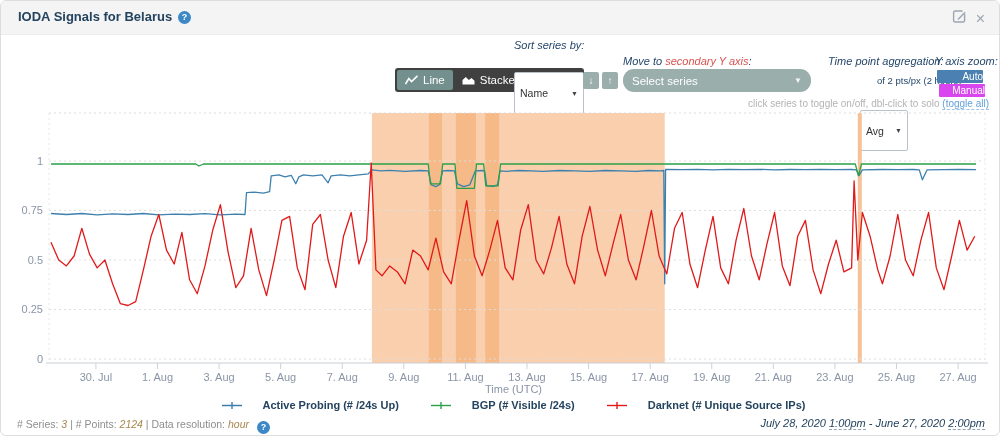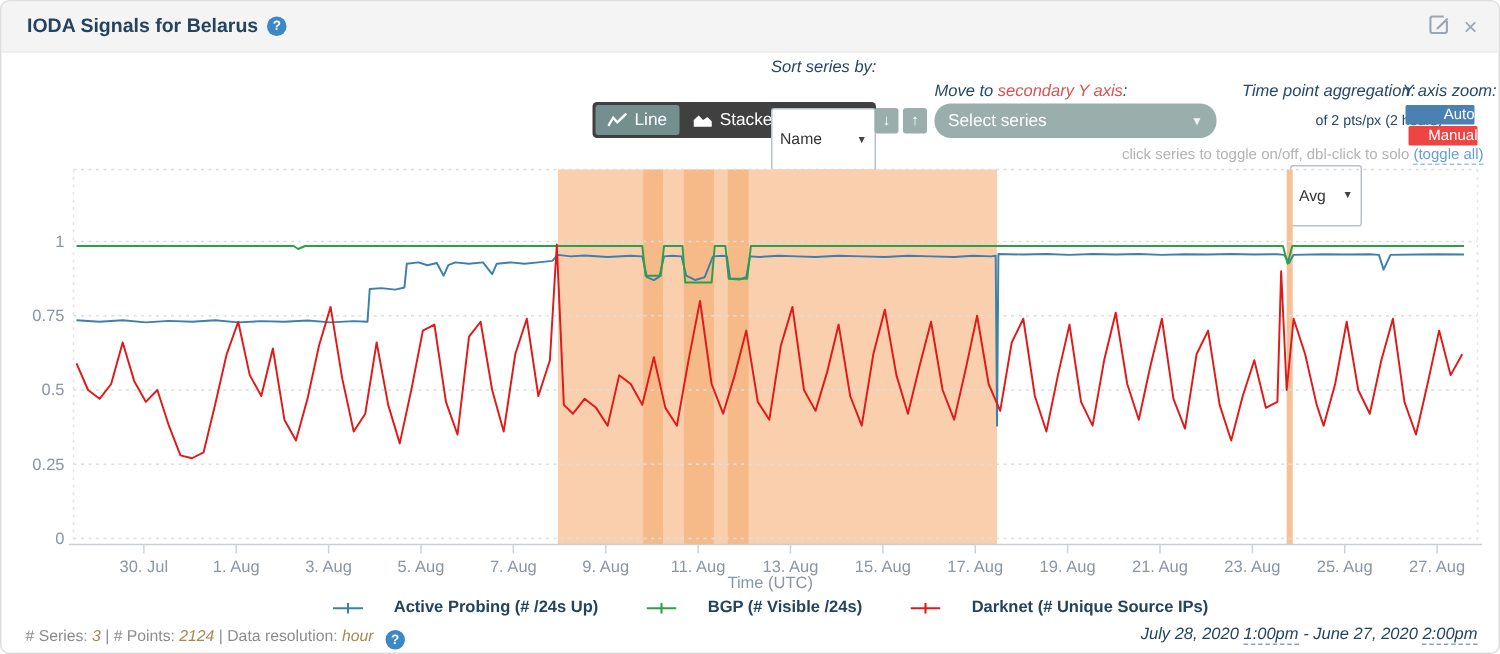--- a/index.html
+++ b/index.html
@@ -22,21 +22,21 @@
 
   .select-white{position:absolute;background:#fff;border:1px solid #b9c2c9;border-radius:2px;font-size:10.5px;color:#333;display:flex;align-items:center;justify-content:space-between;padding:12px 5px;cursor:pointer;}
   .caret-dark{font-size:7px;color:#444;margin-left:6px;}
   .sort-btn{position:absolute;width:16px;height:17px;background:#9aaeac;border:0;border-radius:2px;color:#fff;font-size:10px;line-height:16px;text-align:center;padding:0;cursor:pointer;}
   .slate-select{position:absolute;background:#9aaeac;border-radius:3px;color:#fff;font-size:11.5px;display:flex;align-items:center;justify-content:space-between;padding:0 9px;cursor:pointer;}
   .caret-white{font-size:8px;color:#f2f5f5;}
 
   .agg-detail{position:absolute;font-size:9.5px;color:#25476b;white-space:nowrap;}
   .yzoom-btn{position:absolute;width:46px;height:13px;border:0;border-radius:1px;color:#fff;font-size:10px;line-height:13px;text-align:right;padding:0 0 0 6px;font-family:Liberation Sans, sans-serif;cursor:pointer;}
   .yzoom-auto{background:#4a80b2;}
-  .yzoom-manual{background:#ef4444;}
+  .yzoom-manual{background:#d946ef;}
 
   .hint{position:absolute;right:10px;top:97px;font-size:10px;color:#b3b3b3;white-space:nowrap;}
   .hint .hint-link{color:#64a0d8;border-bottom:1px dashed #9cc3e5;cursor:pointer;}
 
   #chart-svg{position:absolute;left:0;top:0;}
 
   .xlabel{position:absolute;left:50px;top:382px;width:925px;text-align:center;font-size:11px;color:#8a95a6;}
 
   .legend{position:absolute;left:50px;top:398px;width:925px;display:flex;justify-content:center;gap:32px;align-items:center;}
   .legend-item{display:flex;align-items:center;gap:21px;cursor:pointer;}

